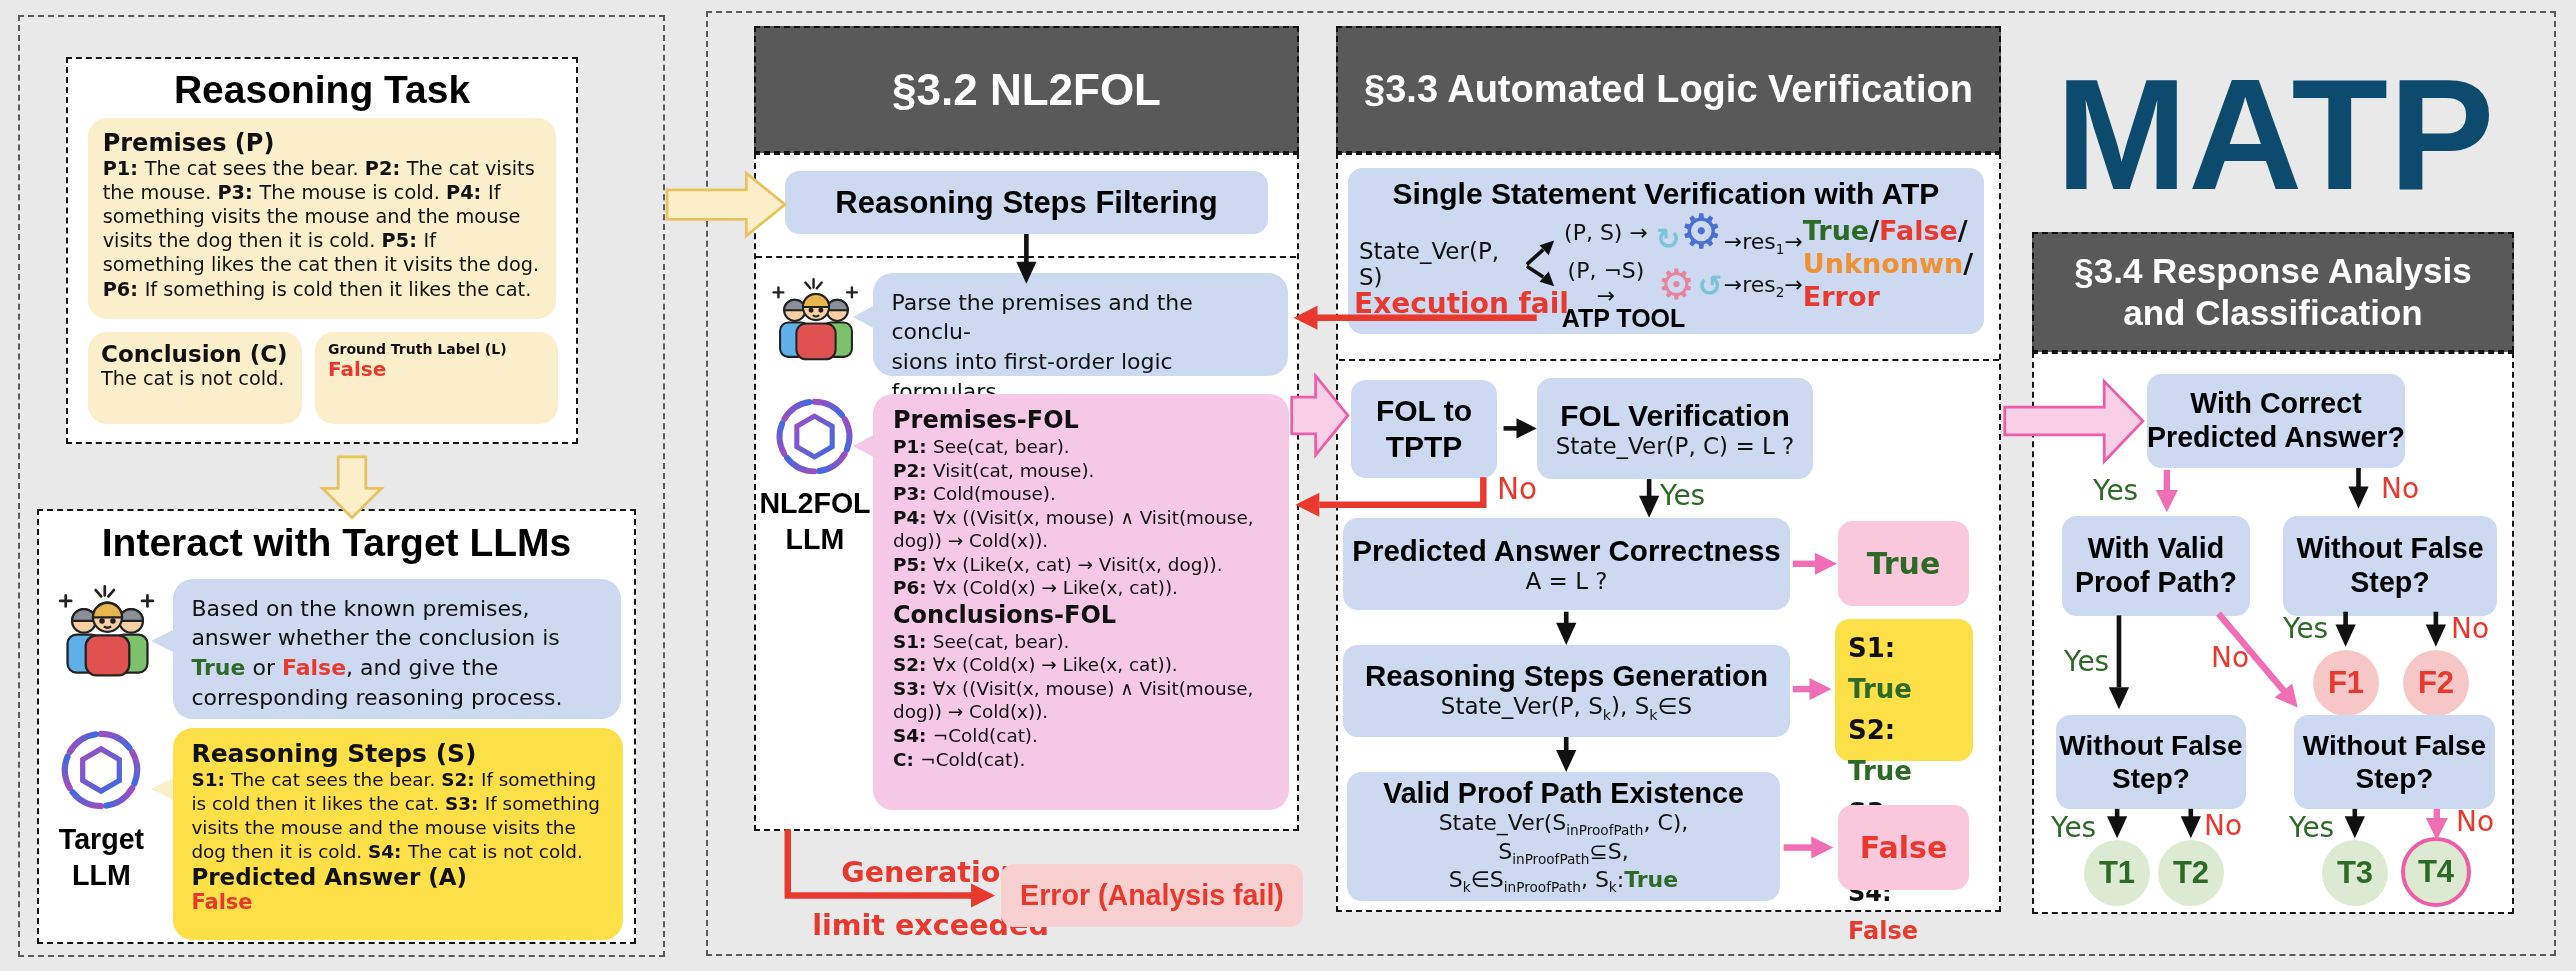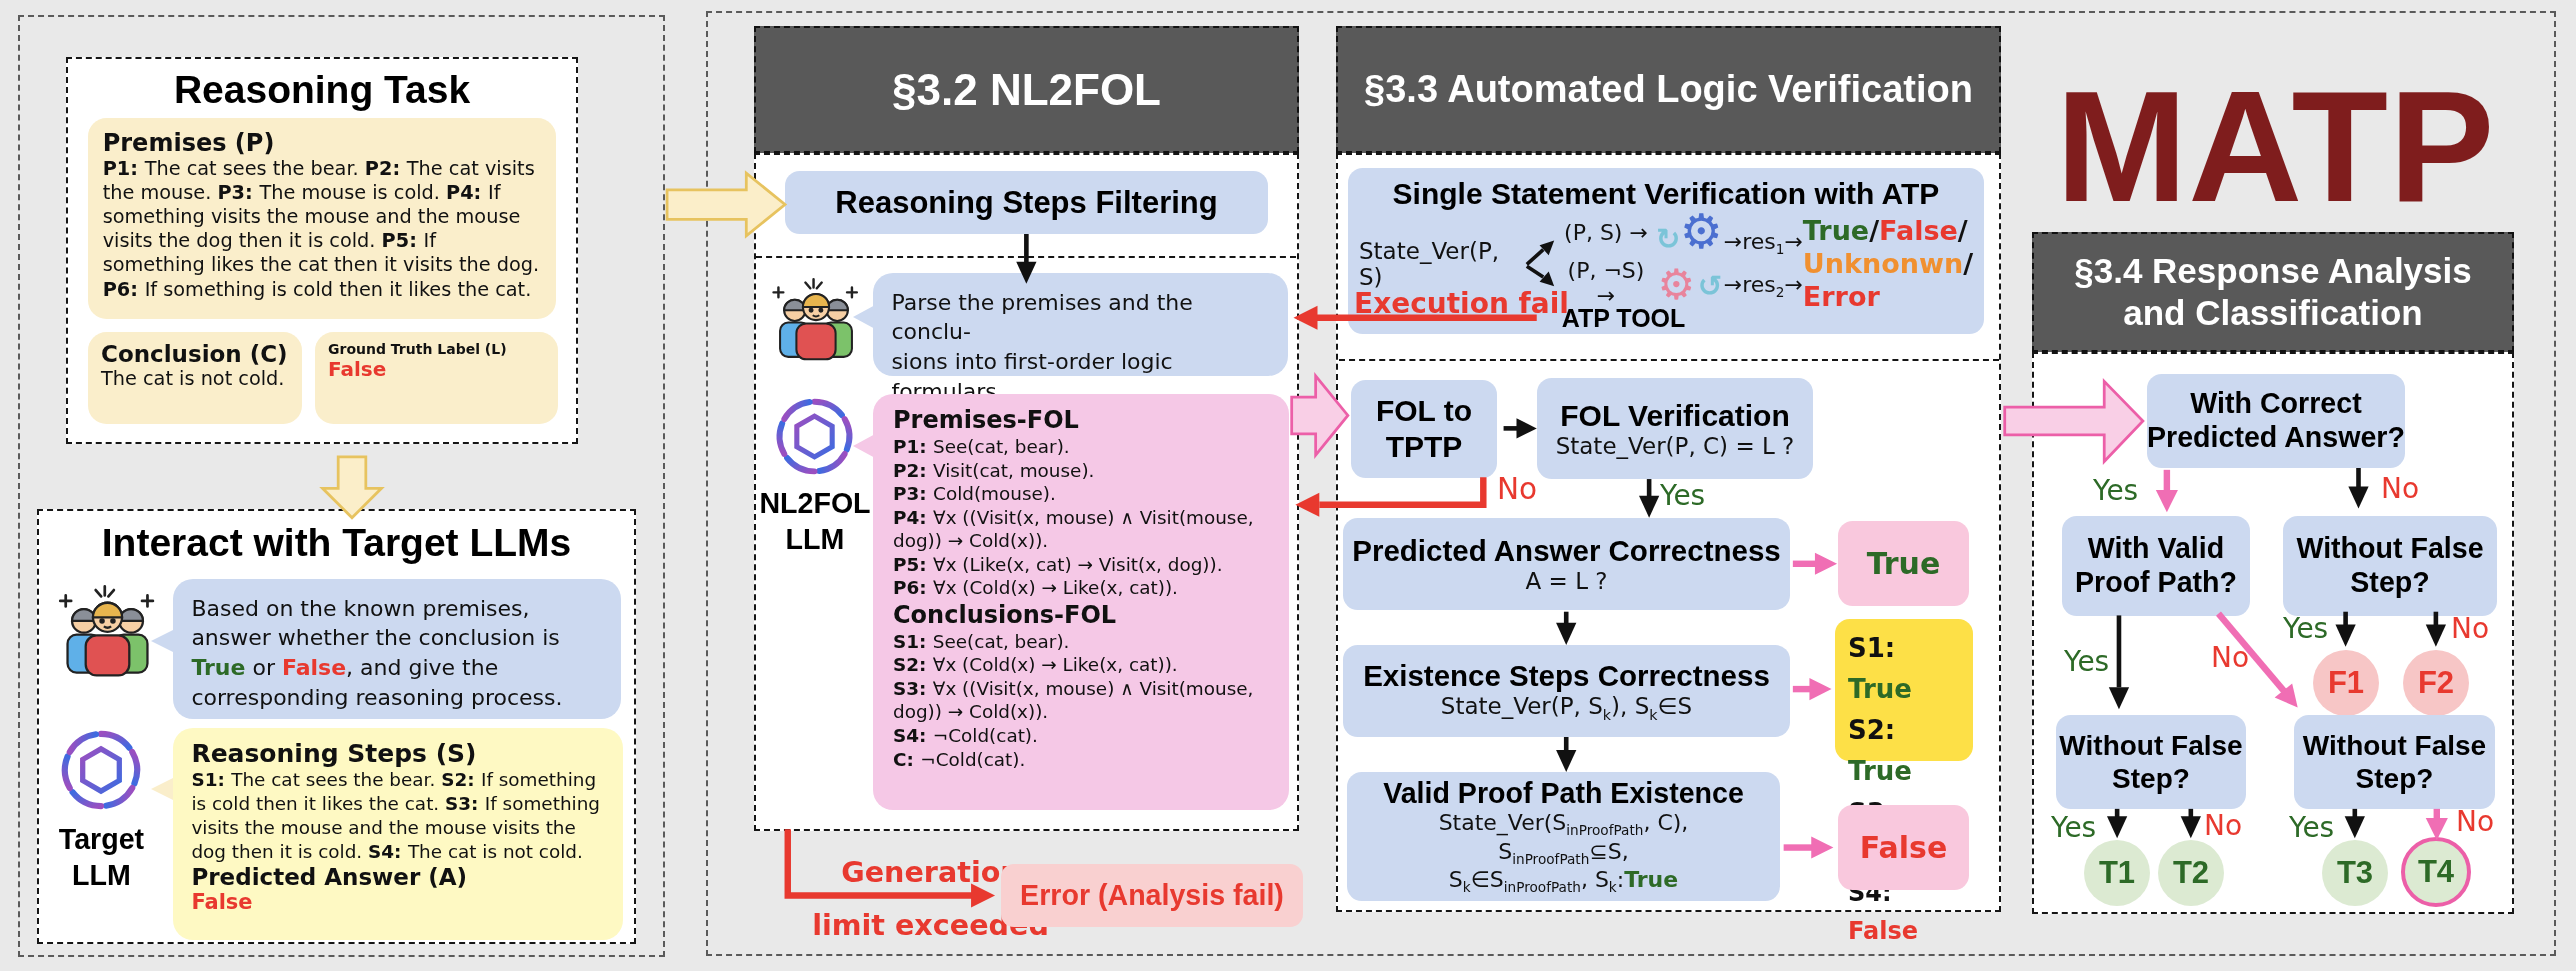--- a/index.html
+++ b/index.html
@@ -9,21 +9,21 @@
   .abs{position:absolute}
   .group{border:2.8px dashed #5a5a5a}
   .panel{background:#fff;border:2.8px dashed #151515}
   .hdr{background:#595959;border:2.8px dashed #111;color:#fff;font-family:"Liberation Sans",sans-serif;
        font-weight:bold;display:flex;align-items:center;justify-content:center;text-align:center}
   .ptitle{font-family:"Liberation Sans",sans-serif;font-weight:bold;text-align:center;color:#000}
   .bluebox{background:#ccd9f0;border-radius:14.7px}
   .pinkres{background:#f9c8dd;border-radius:14.7px;display:flex;align-items:center;justify-content:center;
            font-weight:bold;font-family:"DejaVu Sans",sans-serif}
   .bubble{border-radius:20px}
-  .blue{background:#ccd9f0}.yellow{background:#fef9c3}.pinkbg{background:#f5c8e6}
+  .blue{background:#ccd9f0}.yellow{background:#fde047}.pinkbg{background:#f5c8e6}
   .ybox{background:#faeecb;border-radius:18.4px}
   .boxtitle{font-family:"Liberation Sans",sans-serif;font-weight:bold;text-align:center;color:#000}
   .comic{font-family:"DejaVu Sans",sans-serif;color:#111}
   .ctr{display:flex;align-items:center;justify-content:center;text-align:center}
   .col{display:flex;flex-direction:column;align-items:center;justify-content:center;text-align:center}
   .rt-b{font-weight:bold}
   .rt-greenb{font-weight:bold;color:#2d6a27}
   .rt-redb{font-weight:bold;color:#e8392f}
   .rt-orangeb{font-weight:bold;color:#f09030}
   sub{font-size:62%}
@@ -255,41 +255,41 @@
 
   <div class="abs bluebox col" style="left:1343px;top:518px;width:447px;height:92px">
     <div class="boxtitle" style="font-size:29.5px">Predicted Answer Correctness</div>
     <div class="comic" style="font-size:23px">A = L ?</div>
   </div>
   <div class="abs pinkres" style="left:1838px;top:521px;width:131px;height:85px">
     <span class="green" style="font-size:30px">True</span>
   </div>
 
   <div class="abs bluebox col" style="left:1343px;top:645px;width:447px;height:92px">
-    <div class="boxtitle" style="font-size:29.5px">Existence Steps Correctness</div>
+    <div class="boxtitle" style="font-size:29.5px">Reasoning Steps Generation</div>
     <div class="comic" style="font-size:23px"><span>State_Ver(P, S</span><sub>k</sub><span>), S</span><sub>k</sub><span>∈S</span></div>
   </div>
   <div class="abs" style="left:1835px;top:619px;width:138px;height:142px;background:#fde047;border-radius:14.7px;padding:9.2px 13px">
     <div class="comic" style="font-size:26px;line-height:1.58"><span class="rt-b">S1: </span><span class="rt-greenb">True</span></div>
     <div class="comic" style="font-size:26px;line-height:1.58"><span class="rt-b">S2: </span><span class="rt-greenb">True</span></div>
     <div class="comic" style="font-size:26px;line-height:1.58"><span class="rt-b">S3: </span><span class="rt-greenb">True</span></div>
     <div class="comic" style="font-size:24px;line-height:1.58"><span class="rt-b">S4: </span><span class="rt-redb">False</span></div>
   </div>
 
   <div class="abs bluebox col" style="left:1347px;top:772px;width:433px;height:129px">
     <div class="boxtitle" style="font-size:28.6px">Valid Proof Path Existence</div>
     <div class="comic" style="font-size:22px;line-height:1.2"><span>State_Ver(S</span><sub>inProofPath</sub><span>, C),</span></div>
     <div class="comic" style="font-size:22px;line-height:1.2"><span>S</span><sub>inProofPath</sub><span>⊆S,</span></div>
     <div class="comic" style="font-size:22px;line-height:1.2"><span>S</span><sub>k</sub><span>∈S</span><sub>inProofPath</sub><span>, S</span><sub>k</sub><span>:</span><span class="rt-greenb">True</span></div>
   </div>
   <div class="abs pinkres" style="left:1838px;top:805px;width:131px;height:85px">
     <span class="red" style="font-size:30px">False</span>
   </div>
 
-  <div class="abs ptitle" style="left:2045px;top:56px;width:461px;font-size:158px;color:#7f1d1d;letter-spacing:0.9px">MATP</div>
+  <div class="abs ptitle" style="left:2045px;top:44px;width:461px;font-size:158px;color:#0c4a6e;letter-spacing:0.9px">MATP</div>
 
   <div class="abs hdr" style="left:2032px;top:232px;width:482px;height:120px;font-size:35px;line-height:1.2">
     <span style="width:424px">§3.4 Response Analysis and Classification</span>
   </div>
   <div class="abs panel" style="left:2032px;top:352px;width:482px;height:562px"></div>
 
   <div class="abs bluebox ctr" style="left:2147px;top:374px;width:258px;height:94px">
     <span class="boxtitle" style="font-size:28.6px;line-height:1.18">With Correct Predicted Answer?</span>
   </div>
   <div class="abs green yn" style="left:2093px;top:474px">Yes</div>

